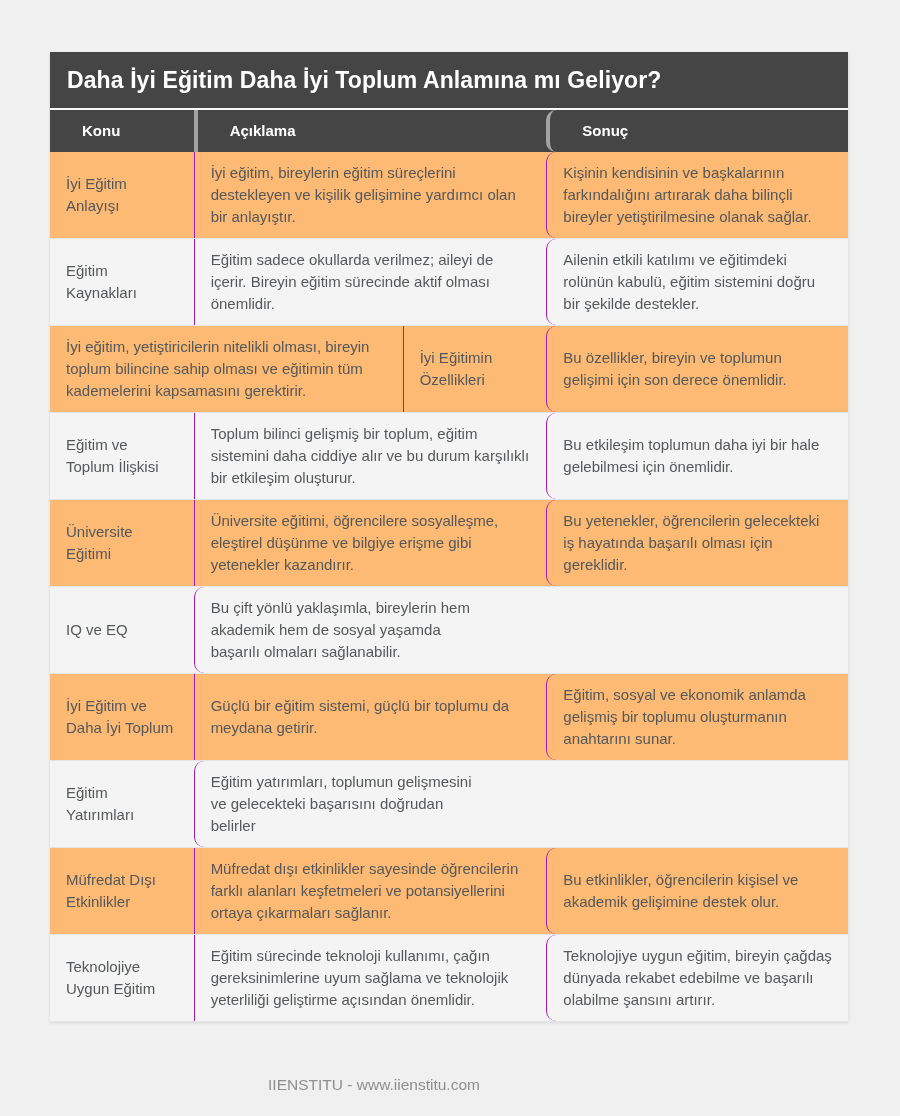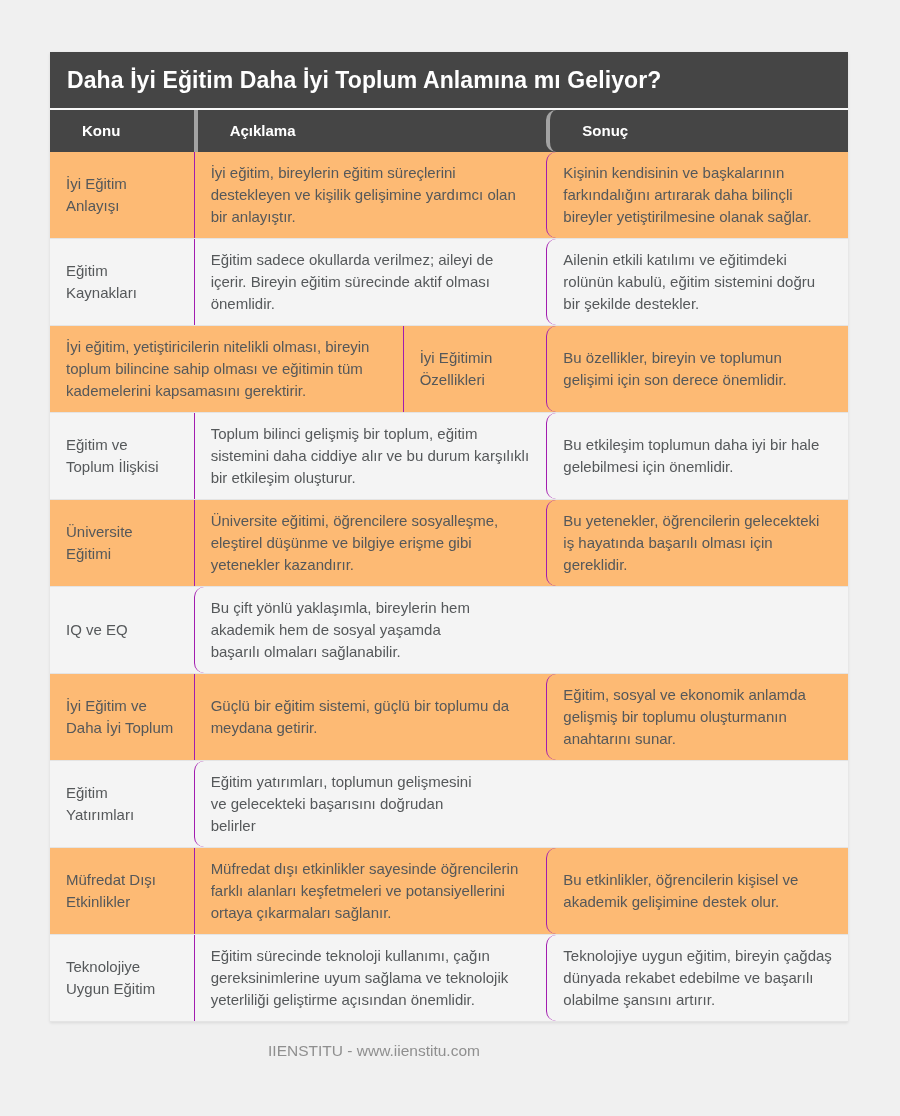--- a/index.html
+++ b/index.html
@@ -61,21 +61,21 @@
     justify-content: center;
     padding: 10px 16px;
     font-size: 15px;
     line-height: 22px;
     color: #55585a;
   }
   .td + .td { border-left: 1px solid #a21caf; }
   .footer {
     position: absolute;
     left: 0;
-    top: 1042px;
+    top: 1076px;
     width: 748px;
     text-align: center;
     color: #8f8f8f;
     font-size: 15.5px;
   }
 </style>
 </head>
 <body>
 
 <div class="page">

